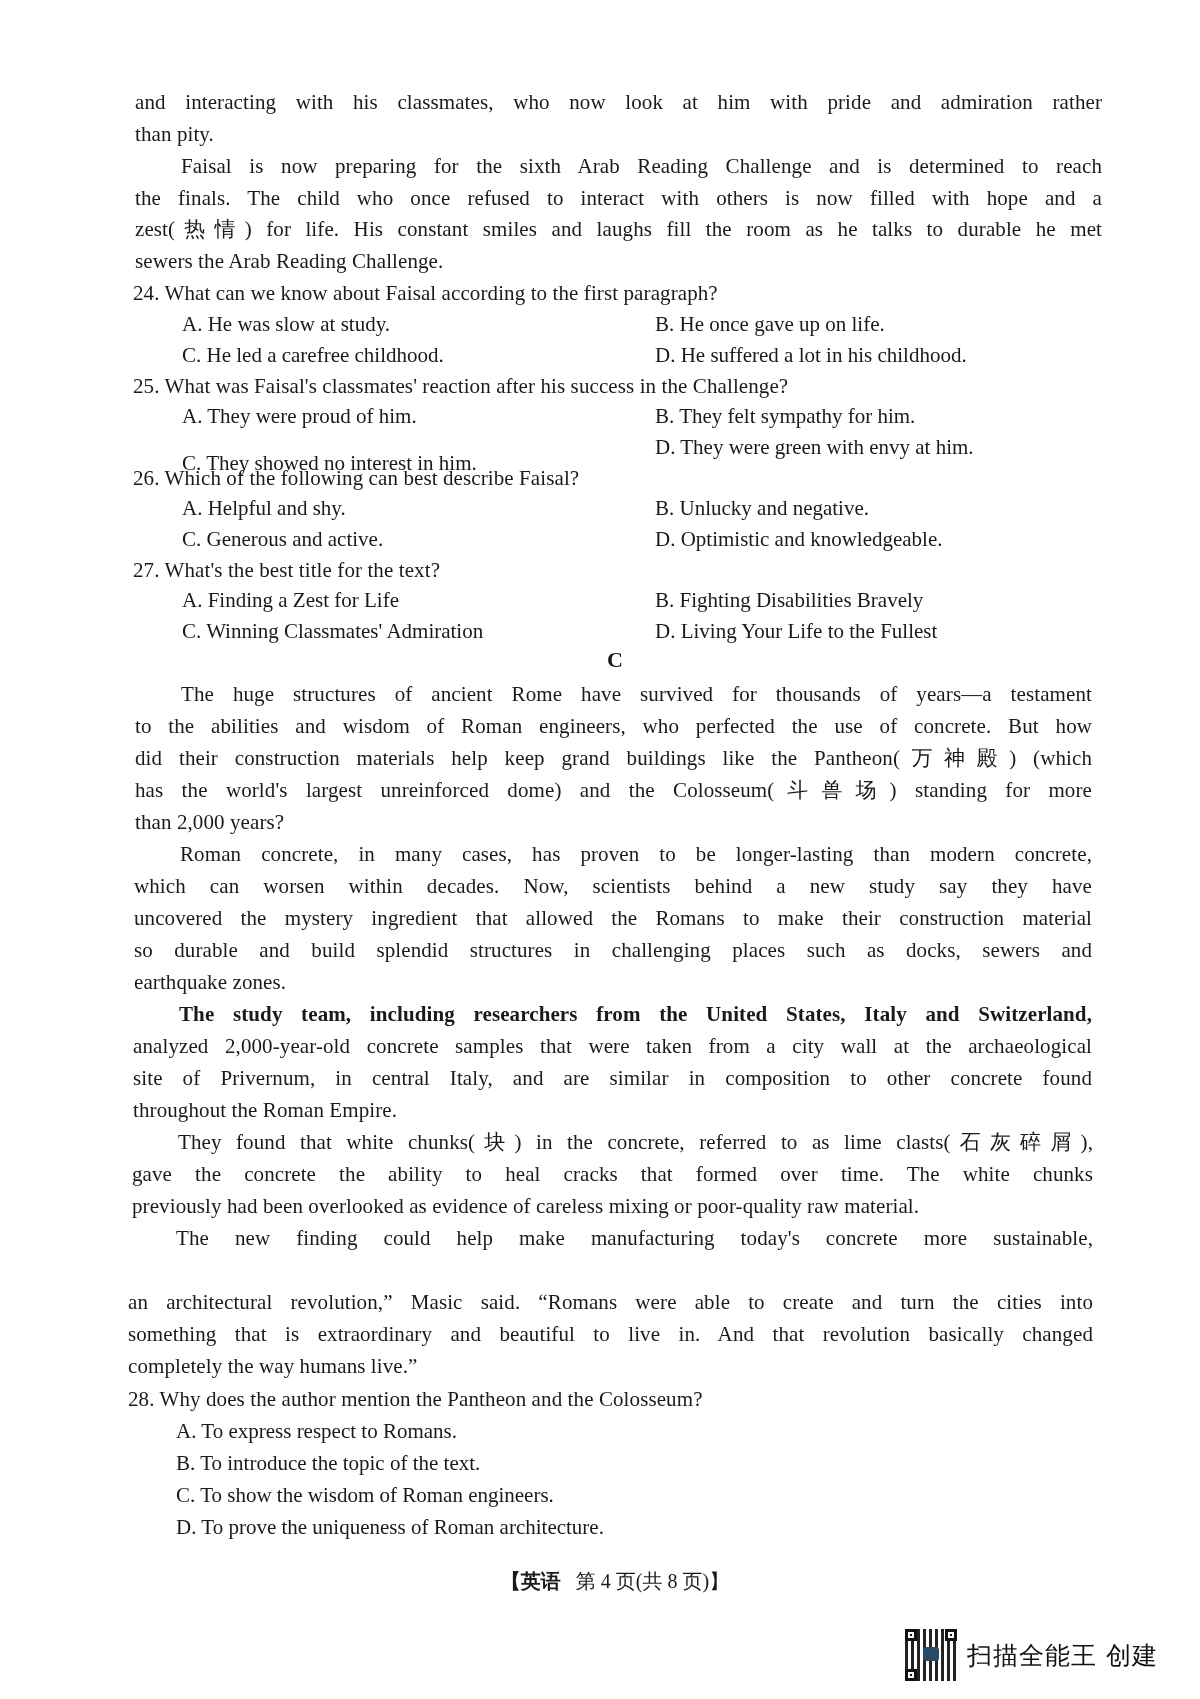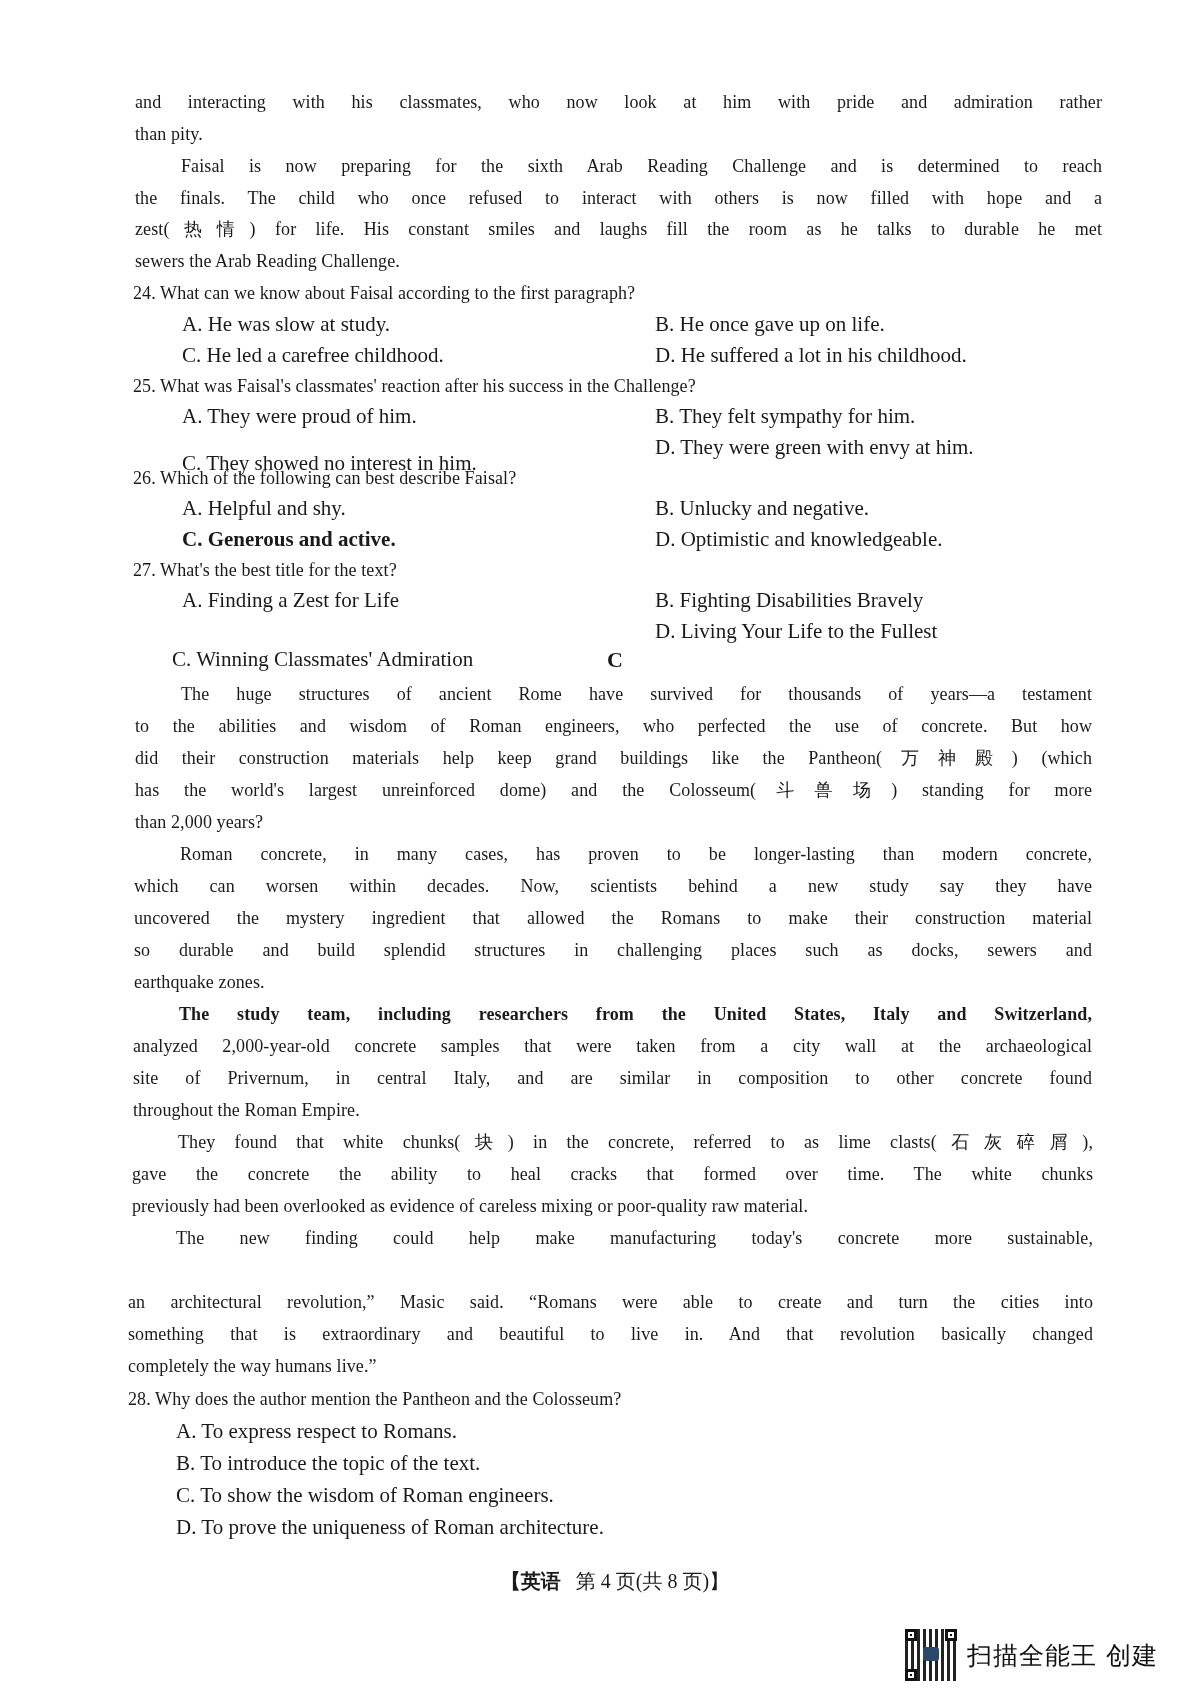--- a/index.html
+++ b/index.html
@@ -1,19 +1,19 @@
 <!DOCTYPE html>
 <html><head>
 <meta charset="utf-8">
 <style>
   html, body { margin: 0; padding: 0; background: #ffffff; }
   body { width: 1200px; height: 1699px; position: relative; overflow: hidden;
          font-family: "Liberation Serif", "DejaVu Serif", serif; color: #1a1a1a; }
   .page { position: absolute; left: 0; top: 0; width: 1200px; height: 1699px; }
-  .line { position: absolute; font-size: 18px; line-height: 32px; white-space: nowrap; letter-spacing: 0.1px; }
+  .line { position: absolute; font-size: 21px; line-height: 32px; white-space: nowrap; letter-spacing: 0.1px; }
   .just { text-align: justify; text-align-last: justify; white-space: normal; }
   .indent { padding-left: 46px; box-sizing: border-box; }
   .opt { position: absolute; font-size: 21px; line-height: 30px; white-space: nowrap; }
   .section-letter { position: absolute; left: 0; width: 1230px; text-align: center; font-size: 22px; font-weight: bold; }
   .footer { position: absolute; left: 0; width: 1230px; text-align: center; font-size: 20px; top: 1568px; }
   .footer b { font-family: "DejaVu Sans", sans-serif; font-weight: bold; }
   .watermark { position: absolute; left: 905px; top: 1632px; height: 46px; display: flex; align-items: center; }
   .qr { width: 52px; height: 52px; position: relative; margin-right: 10px;
         background:
           repeating-linear-gradient(90deg, #222 0 3px, transparent 3px 6px),
@@ -43,27 +43,27 @@
 
   <div class="line" style="left:133px; top:370px;">25. What was Faisal's classmates' reaction after his success in the Challenge?</div>
   <div class="opt" style="left:182px; top:401px;">A. They were proud of him.</div>
   <div class="opt" style="left:655px; top:401px;">B. They felt sympathy for him.</div>
   <div class="opt" style="left:182px; top:448px;">C. They showed no interest in him.</div>
   <div class="opt" style="left:655px; top:432px;">D. They were green with envy at him.</div>
 
   <div class="line" style="left:133px; top:462px;">26. Which of the following can best describe Faisal?</div>
   <div class="opt" style="left:182px; top:493px;">A. Helpful and shy.</div>
   <div class="opt" style="left:655px; top:493px;">B. Unlucky and negative.</div>
-  <div class="opt" style="left:182px; top:524px;font-weight:bold;">C. Generous and active.</div>
+  <div class="opt" style="left:182px; top:524px;">C. Generous and active.</div>
   <div class="opt" style="left:655px; top:524px;">D. Optimistic and knowledgeable.</div>
 
   <div class="line" style="left:133px; top:554px;">27. What's the best title for the text?</div>
   <div class="opt" style="left:182px; top:585px;">A. Finding a Zest for Life</div>
   <div class="opt" style="left:655px; top:585px;">B. Fighting Disabilities Bravely</div>
-  <div class="opt" style="left:172px; top:616px;margin-top:28px;">C. Winning Classmates' Admiration</div>
+  <div class="opt" style="left:182px; top:616px;">C. Winning Classmates' Admiration</div>
   <div class="opt" style="left:655px; top:616px;">D. Living Your Life to the Fullest</div>
 
   <div class="section-letter" style="top:647px;">C</div>
 
   <div class="line just indent" style="left:135px; top:678px; width:957px;">The huge structures of ancient Rome have survived for thousands of years—a testament</div>
   <div class="line just" style="left:135px; top:710px; width:957px;">to the abilities and wisdom of Roman engineers, who perfected the use of concrete. But how</div>
   <div class="line just" style="left:135px; top:742px; width:957px;">did their construction materials help keep grand buildings like the Pantheon(万神殿) (which</div>
   <div class="line just" style="left:135px; top:774px; width:957px;">has the world's largest unreinforced dome) and the Colosseum(斗兽场) standing for more</div>
   <div class="line" style="left:135px; top:806px;">than 2,000 years?</div>
 

